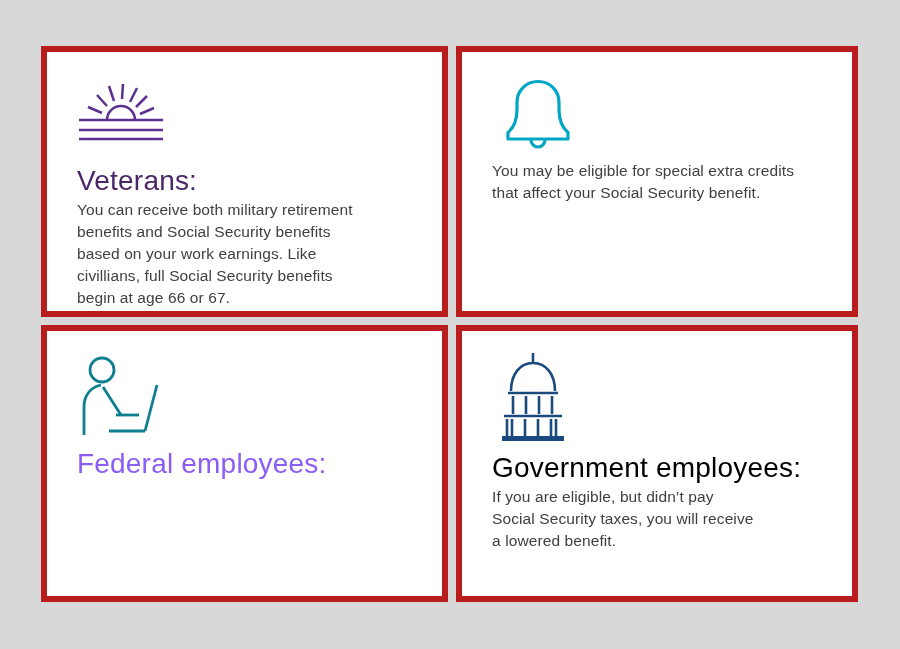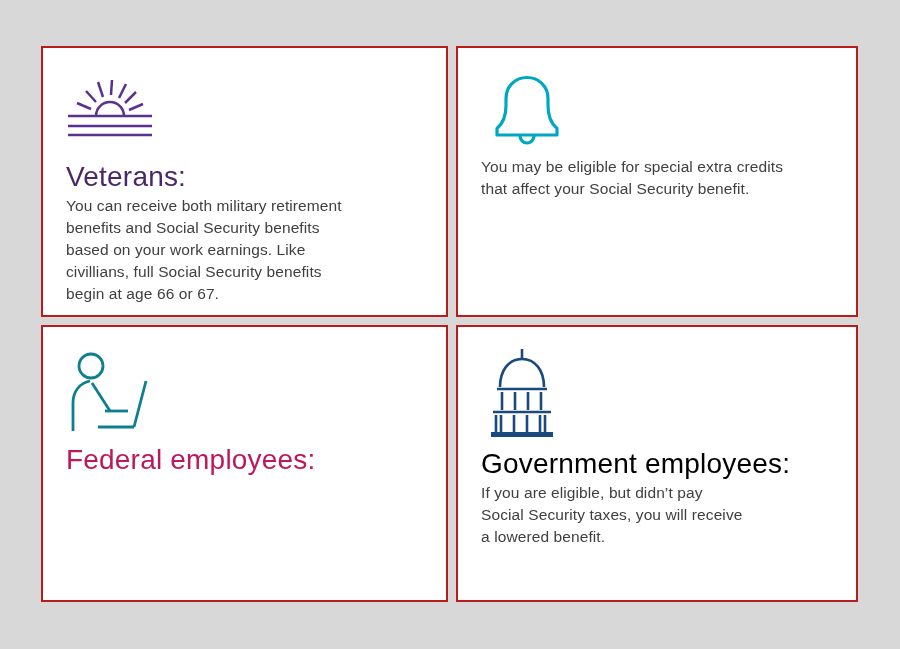--- a/index.html
+++ b/index.html
@@ -15,22 +15,22 @@
     left: 41px; top: 46px;
     width: 817px; height: 556px;
     display: grid;
     grid-template-columns: 407px 402px;
     grid-template-rows: 271px 277px;
     column-gap: 8px;
     row-gap: 8px;
   }
   .card {
     background: #ffffff;
-    border: 2px solid #b91c1c;
-    padding: 21px 23px;
+    border: 6px solid #b91c1c;
+    padding: 21px 30px;
     overflow: hidden;
   }
   .icon { display: block; color: #333; }
   .icon svg { display: block; }
   .icon-sunrise  { margin: 1px 0 21px 0; }
   .icon-bell     { margin: 4px 0 9px 11px; }
   .icon-person   { margin: 2px 0 10px -4px; }
   .icon-capitol  { margin: 0 0 8px 7px; }
   .card-title {
     font-size: 28px;
@@ -91,21 +91,21 @@
     <span class="icon icon-person" style="color: rgb(14, 126, 145);">
       <svg width="90" height="82" viewBox="0 0 90 82" fill="none" stroke="currentColor" stroke-width="2.8">
         <circle cx="29" cy="16" r="12"></circle>
         <path d="M11 81 L11 53 C11 41 18 33 28 31"></path>
         <path d="M30 33 L48 61"></path>
         <line x1="43" y1="61" x2="66" y2="61"></line>
         <line x1="84" y1="31" x2="72" y2="77"></line>
         <line x1="36" y1="77" x2="72" y2="77"></line>
       </svg>
     </span>
-    <h2 class="card-title" style="color: #be185d;">Federal employees:</h2>
+    <h2 class="card-title" style="color: #8b5cf6;">Federal employees:</h2>
   </section>
 
   <section class="card">
     <span class="icon icon-capitol" style="color: rgb(26, 74, 125);">
       <svg width="68" height="90" viewBox="0 0 68 90" fill="none" stroke="currentColor" stroke-width="2.6">
         <line x1="34" y1="1" x2="34" y2="12"></line>
         <path d="M12 39 C12 22 21 11 34 11 C47 11 56 22 56 39"></path>
         <line x1="9" y1="41" x2="59" y2="41"></line>
         <line x1="14" y1="44" x2="14" y2="62"></line>
         <line x1="27" y1="44" x2="27" y2="62"></line>

